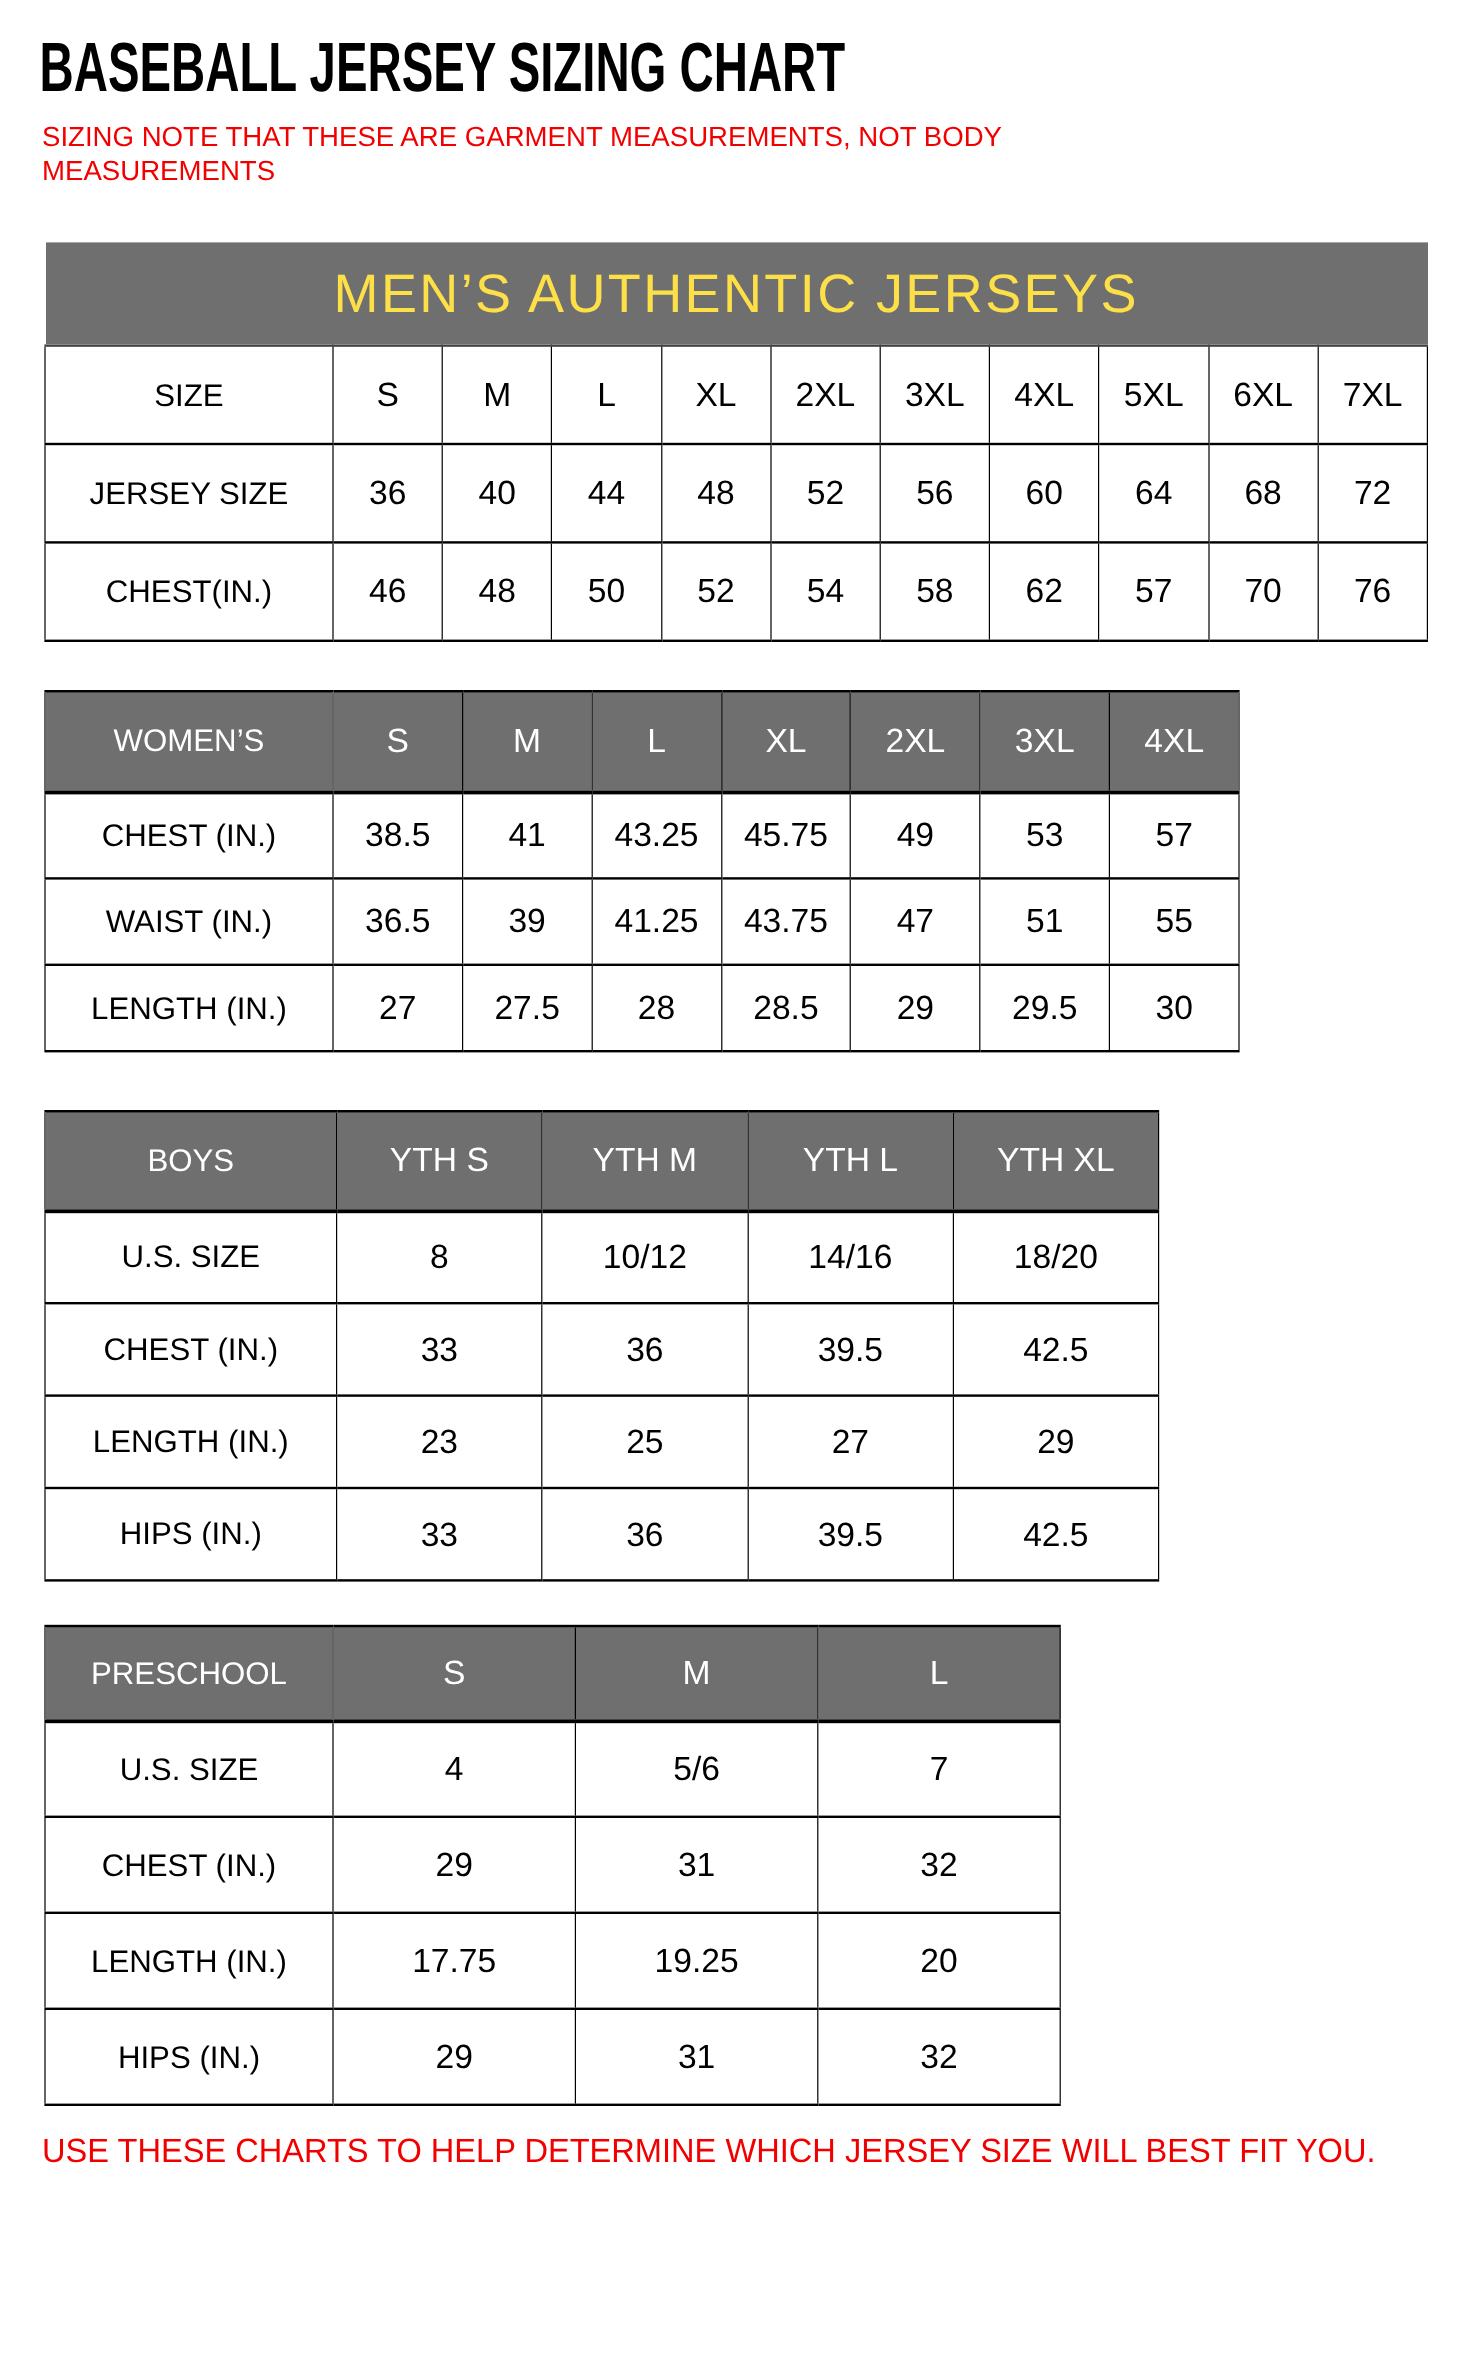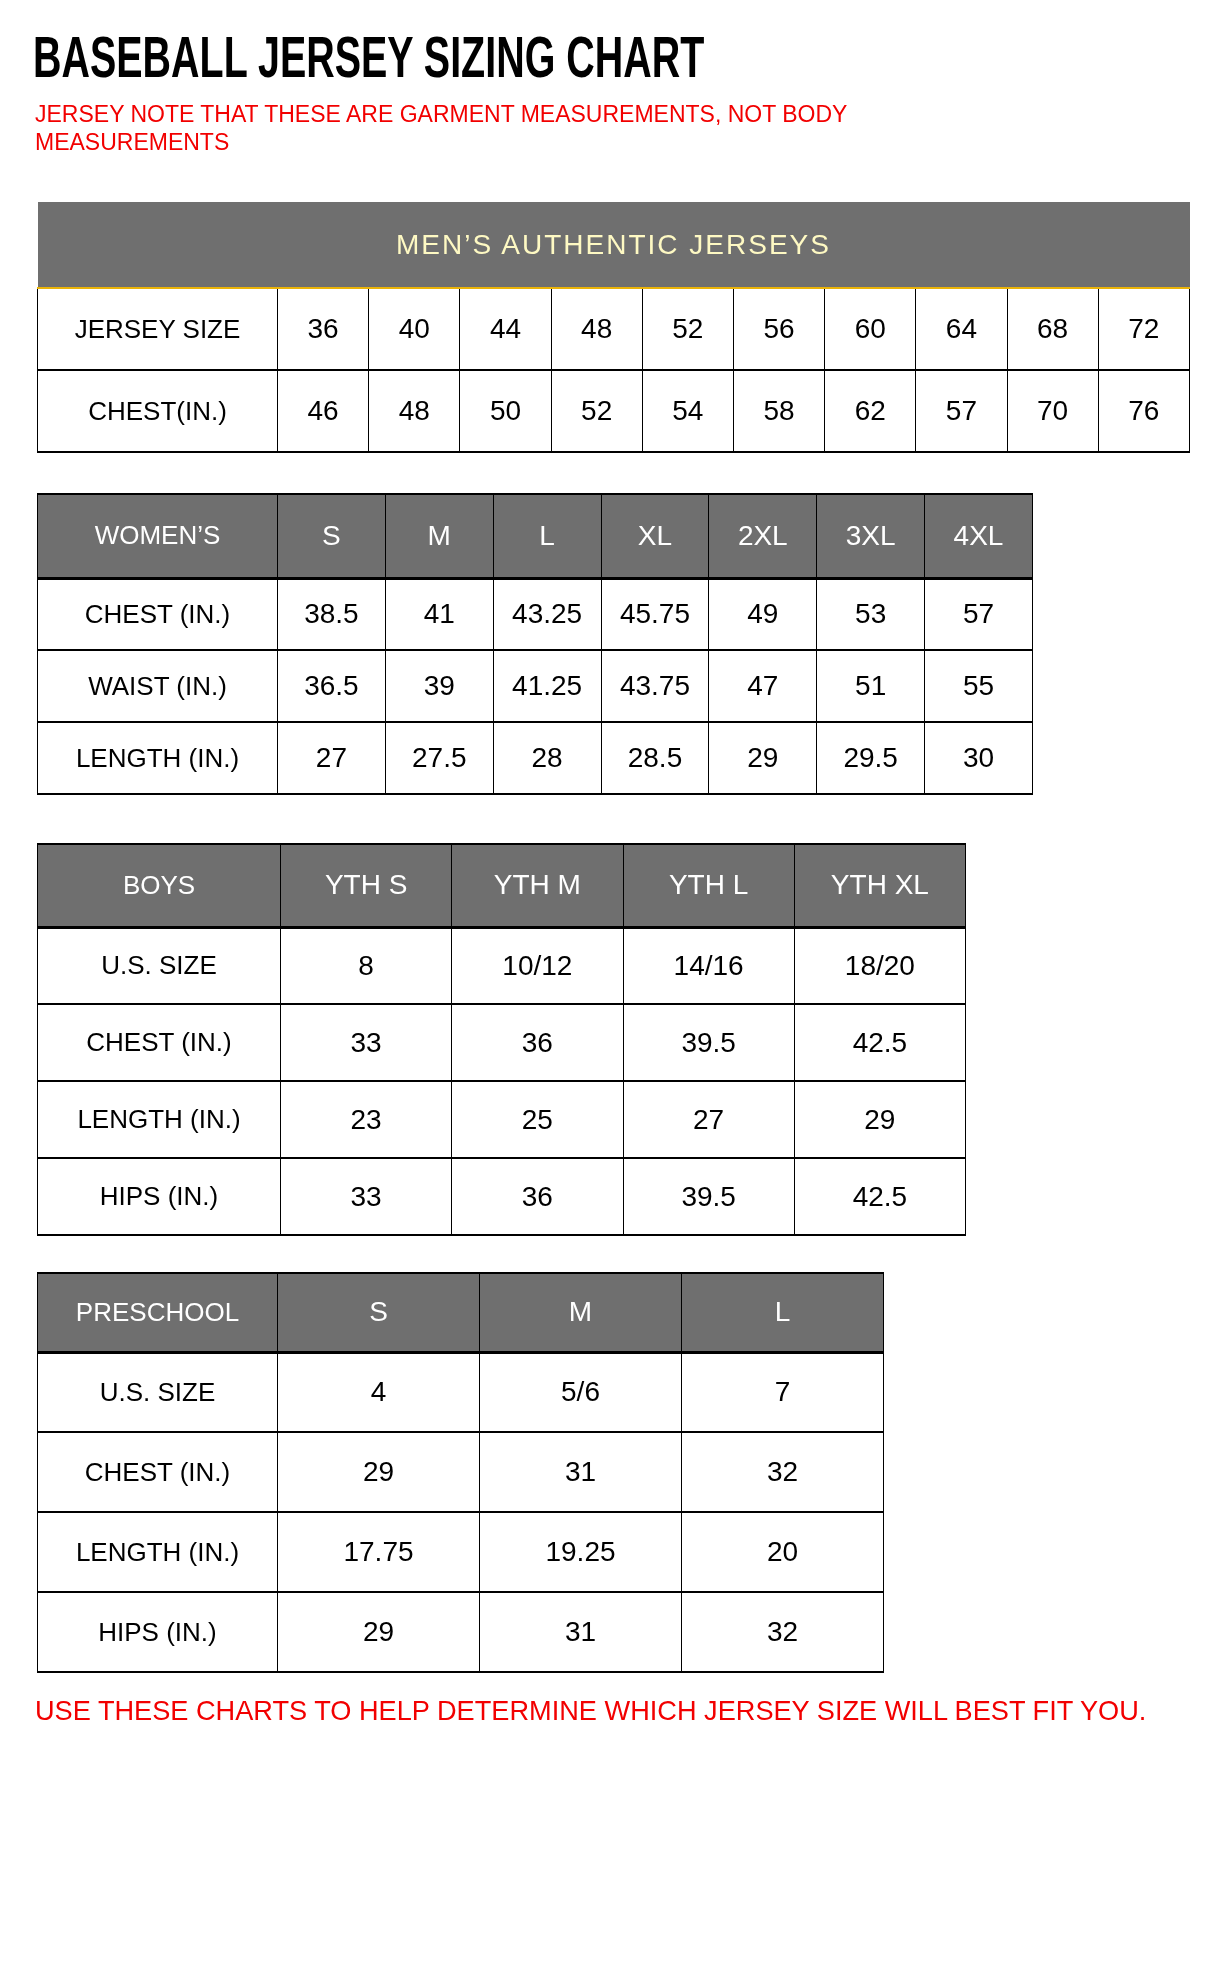--- a/index.html
+++ b/index.html
@@ -36,23 +36,23 @@
     text-align: center; vertical-align: middle;
     padding: 0 2px; font-size: 28px; white-space: pre-line;
     overflow: hidden;
   }
   .tbl td.lbl { font-size: 26px; }
   .hdr-gray td {
     background: var(--header-gray, #6f6f6f); color: #fff;
     border-bottom-width: 3px; font-size: 28px;
   }
   td.banner {
-    background: var(--header-gray, #6f6f6f); color: #fef9c3;
-    border: none; border-bottom: 2px solid #eab308;
-    font-size: 28px; letter-spacing: 2px; font-weight: 400;
+    background: var(--header-gray, #6f6f6f); color: #fde047;
+    border: none; border-bottom: 2px solid #404040;
+    font-size: 45px; letter-spacing: 2px; font-weight: 400;
   }
 
   .mens   { width: 1153px; margin-top: 46px; }
   .mens   .banner-row { height: 86px; }
   .mens   .header-row, .mens .data-row { height: 82px; }
 
   .womens { width: 996px;  margin-top: 40px; }
   .womens .header-row { height: 84px; margin-top: 12px; }
   .womens .data-row   { height: 72px; }
   .womens .tall       { height: 92px; }
@@ -64,29 +64,42 @@
   .pre    { width: 847px;  margin-top: 36px; }
   .pre    .header-row { height: 79px; }
   .pre    .data-row   { height: 80px; }
 </style>
 </head>
 <body>
 
 <div class="page">
 
   <h1 class="title">BASEBALL JERSEY SIZING CHART</h1>
-  <p class="note">JERSEY NOTE THAT THESE ARE GARMENT MEASUREMENTS, NOT BODY MEASUREMENTS</p>
+  <p class="note">SIZING NOTE THAT THESE ARE GARMENT MEASUREMENTS, NOT BODY MEASUREMENTS</p>
 
   <table class="tbl mens">
     <colgroup>
         <col style="width:240px">
       </colgroup>
     <tbody>
         <tr class="banner-row">
       <td class="banner" colspan="11">MEN’S AUTHENTIC JERSEYS</td>
+    </tr>
+    <tr class="header-row">
+      <td class="lbl">SIZE</td>
+      <td>S</td>
+      <td>M</td>
+      <td>L</td>
+      <td>XL</td>
+      <td>2XL</td>
+      <td>3XL</td>
+      <td>4XL</td>
+      <td>5XL</td>
+      <td>6XL</td>
+      <td>7XL</td>
     </tr>
     <tr class="data-row">
       <td class="lbl">JERSEY SIZE</td>
       <td>36</td>
       <td>40</td>
       <td>44</td>
       <td>48</td>
       <td>52</td>
       <td>56</td>
       <td>60</td>

